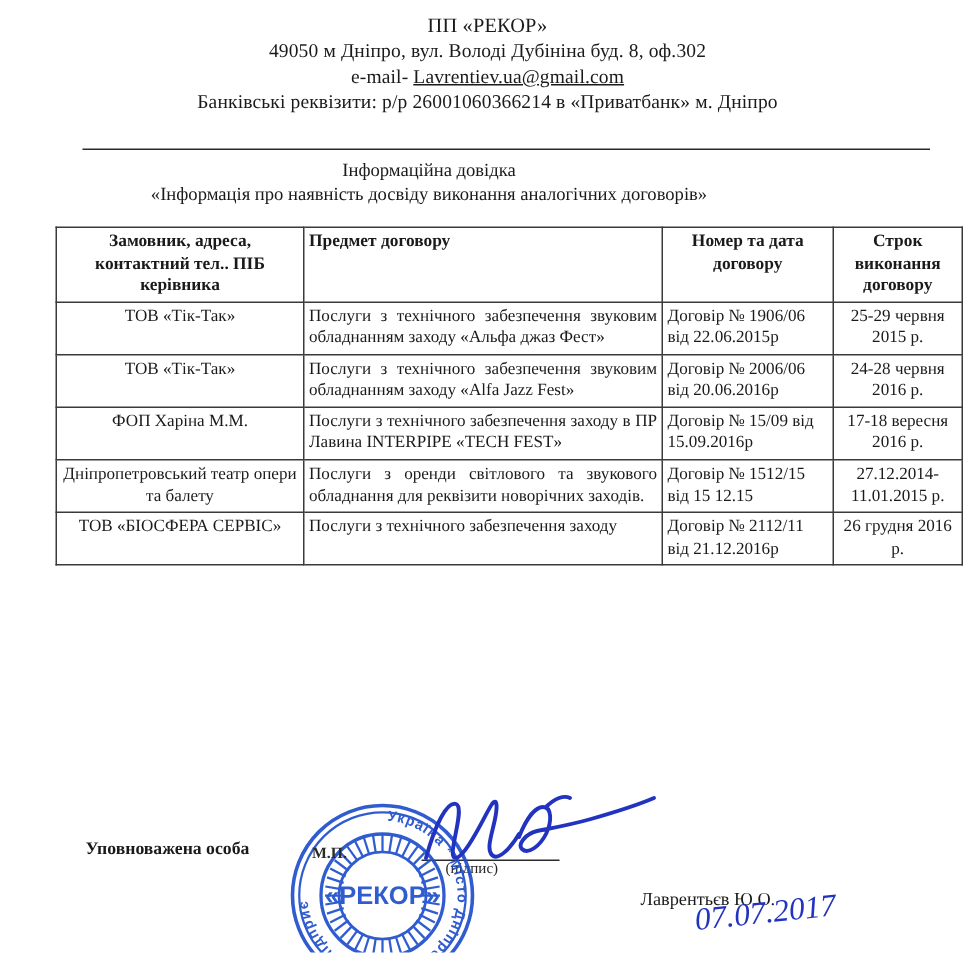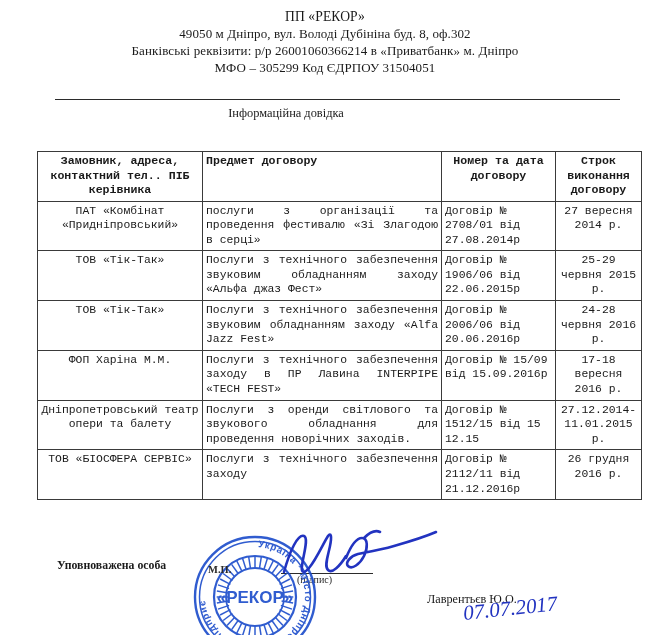--- a/index.html
+++ b/index.html
@@ -60,21 +60,20 @@
     font-size: 12.4px;
     line-height: 15.5px;
   }
 
   
   .tbl-wrap {
     position: absolute;
     left: 37px;
     top: 151px;
     width: 576px;
-    font-family: Liberation Mono, monospace;
   }
   table.contracts {
     border-collapse: collapse;
     width: 576px;
     table-layout: fixed;
   }
   table.contracts td, table.contracts th {
     border: 1px solid #3a3a3a;
     vertical-align: top;
     padding: 2px 3px 3px 3px;
@@ -178,68 +177,63 @@
     width: 160px;
     height: 46px;
   }
 </style>
 </head>
 <body>
 
 <div class="letterhead">
   <div class="lh-line company">ПП «РЕКОР»</div>
   <div class="lh-line">49050 м Дніпро, вул. Володі Дубініна буд. 8, оф.302</div>
+  <div class="lh-line"><span>e-mail- </span><span class="email-link">Lavrentiev.ua@gmail.com</span></div>
   <div class="lh-line">Банківські реквізити: р/р 26001060366214 в «Приватбанк» м. Дніпро</div>
-  <div class="lh-line">МФО – 305299 Код ЄДРПОУ 31504051</div>
 </div>
 
 <div class="rule"></div>
 
 <div class="doc-title">
   <div class="t1">Інформаційна довідка</div>
+  <div class="t2">«Інформація про наявність досвіду виконання аналогічних договорів»</div>
 </div>
 
 <div class="tbl-wrap">
   <table class="contracts">
     <thead>
       <tr>
         <th class="c-client">Замовник, адреса, контактний тел.. ПІБ керівника</th>
         <th class="c-subject">Предмет договору</th>
         <th class="c-number">Номер та дата договору</th>
         <th class="c-term">Строк виконання договору</th>
       </tr>
     </thead>
     <tbody>
       <tr>
-        <td class="c-client">ПАТ «Комбінат «Придніпровський»</td>
-        <td class="c-subject">послуги з організації та проведення фестивалю «Зі Злагодою в серці»</td>
-        <td class="c-number">Договір № 2708/01 від 27.08.2014р</td>
-        <td class="c-term">27 вересня 2014 р.</td>
-      </tr>
-      <tr>
         <td class="c-client">ТОВ «Тік-Так»</td>
         <td class="c-subject">Послуги з технічного забезпечення звуковим обладнанням заходу «Альфа джаз Фест»</td>
         <td class="c-number">Договір № 1906/06 від 22.06.2015р</td>
         <td class="c-term">25-29 червня 2015 р.</td>
       </tr>
       <tr>
         <td class="c-client">ТОВ «Тік-Так»</td>
         <td class="c-subject">Послуги з технічного забезпечення звуковим обладнанням заходу «Alfa Jazz Fest»</td>
         <td class="c-number">Договір № 2006/06 від 20.06.2016р</td>
         <td class="c-term">24-28 червня 2016  р.</td>
       </tr>
       <tr>
         <td class="c-client">ФОП Харіна М.М.</td>
         <td class="c-subject">Послуги з технічного забезпечення заходу в ПР Лавина INTERPIPE «TECH FEST»</td>
         <td class="c-number">Договір № 15/09 від 15.09.2016р</td>
         <td class="c-term">17-18 вересня 2016 р.</td>
       </tr>
       <tr>
         <td class="c-client">Дніпропетровський театр опери та балету</td>
-        <td class="c-subject">Послуги з оренди світлового та звукового обладнання для проведення новорічних заходів.</td>
+        <td class="c-subject">Послуги з оренди світлового та звукового обладнання для реквізити новорічних заходів.</td>
         <td class="c-number">Договір № 1512/15 від 15 12.15</td>
         <td class="c-term">27.12.2014-11.01.2015 р.</td>
       </tr>
       <tr>
         <td class="c-client">ТОВ «БІОСФЕРА СЕРВІС»</td>
         <td class="c-subject">Послуги з технічного забезпечення заходу</td>
         <td class="c-number">Договір № 2112/11 від 21.12.2016р</td>
         <td class="c-term">26 грудня 2016 р.</td>
       </tr>
     </tbody>

